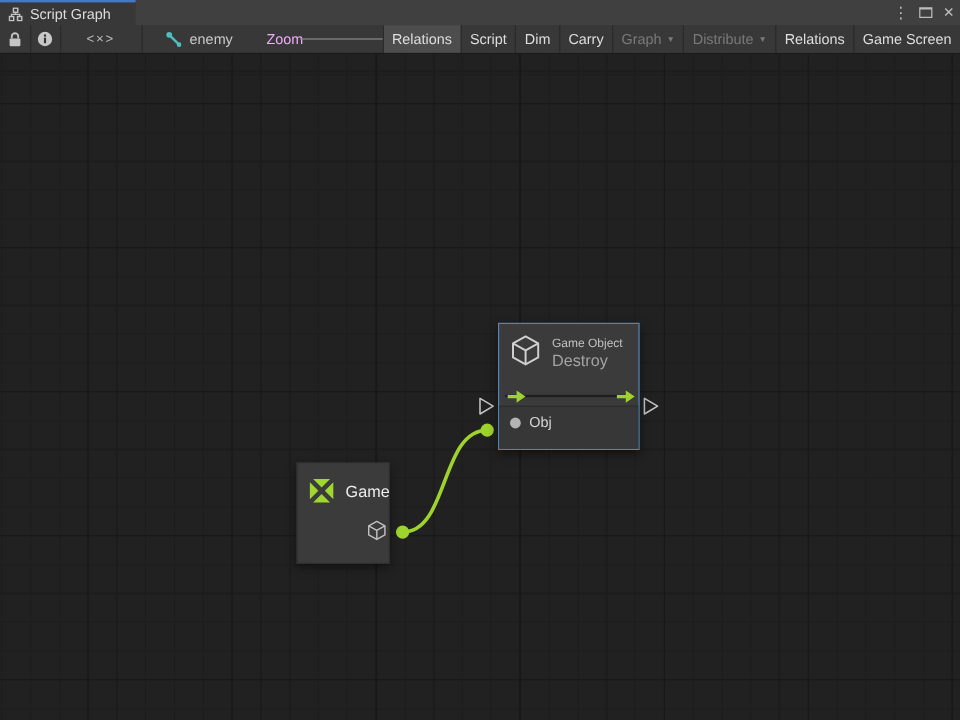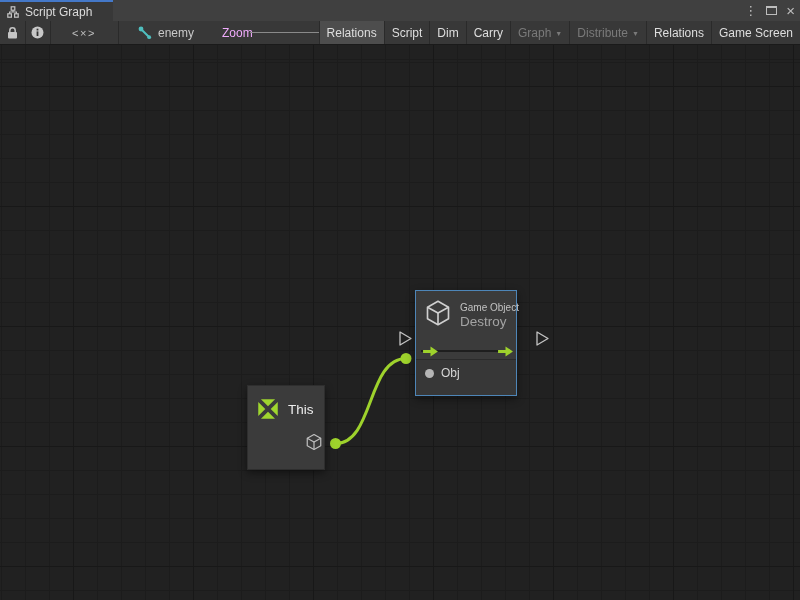--- a/index.html
+++ b/index.html
@@ -56,21 +56,21 @@
     background-image:
       repeating-linear-gradient(90deg,  #181818 0 1px, transparent 1px 120px),
       repeating-linear-gradient(180deg, #181818 0 1px, transparent 1px 120px),
       repeating-linear-gradient(90deg,  #1c1c1c 0 1px, transparent 1px 24px),
       repeating-linear-gradient(180deg, #1c1c1c 0 1px, transparent 1px 24px);
     background-position: 73px 0, 0 41px, 1px 0, 0 17px;
   }
   .overlay { position:absolute; left:0; top:0; width:800px; height:555px; pointer-events:none; }
 
   .node { position:absolute; background:#3b3b3b; box-shadow:0 3px 8px rgba(0,0,0,.45); }
-  .node-destroy { left:415px; top:245px; width:102px; height:106px; border:1px solid #4e86b8; }
+  .node-destroy { left:415px; top:224px; width:118px; height:106px; border:1px solid #4e86b8; }
   .node-this    { left:247px; top:340px; width:78px;  height:85px;  border:1px solid #2e2e2e; }
 
   .nd-cube { position:absolute; left:8px; top:8px; }
   .nd-cat  { position:absolute; left:44px; top:11px; font-size:10px; color:#c2c2c2; white-space:nowrap; }
   .nd-title{ position:absolute; left:44px; top:23px; font-size:13.5px; color:#a3a3a3; white-space:nowrap; }
   .nd-lower{ position:absolute; left:0; right:0; top:69px; bottom:0; background:#373737; }
   .nd-sep  { position:absolute; left:0; right:0; top:68px; height:1px; background:#2b2b2b; }
   .nd-flowline { position:absolute; left:5px; right:5px; top:59px; height:2px; background:#1e1e1e; }
   .nd-arrow-l { position:absolute; left:6px; top:54px; }
   .nd-arrow-r { position:absolute; right:2px; top:54px; }
@@ -216,21 +216,21 @@
 
   <div class="node node-this">
     <span class="nt-icon" style="display:flex;">
       <svg width="26" height="26" viewBox="0 0 24 24" fill="#9fd62f">
         <polygon points="12,9.5 5.5,3 18.5,3"></polygon>
         <polygon points="12,14.5 5.5,21 18.5,21"></polygon>
         <polygon points="9.5,12 3,5.5 3,18.5"></polygon>
         <polygon points="14.5,12 21,5.5 21,18.5"></polygon>
       </svg>
     </span>
-    <div class="nt-title">This</div>
+    <div class="nt-title">Game</div>
     <span class="nt-cube" style="display:flex;">
       <svg width="18" height="18" viewBox="0 0 24 24" fill="none" stroke="#c0c0c0" stroke-width="1.6" stroke-linejoin="round">
         <path d="M12 2 L21 7 V17 L12 22 L3 17 V7 Z"></path>
         <path d="M3 7 L12 12 L21 7"></path>
         <path d="M12 12 V22"></path>
       </svg>
     </span>
   </div>
 
 </div>

